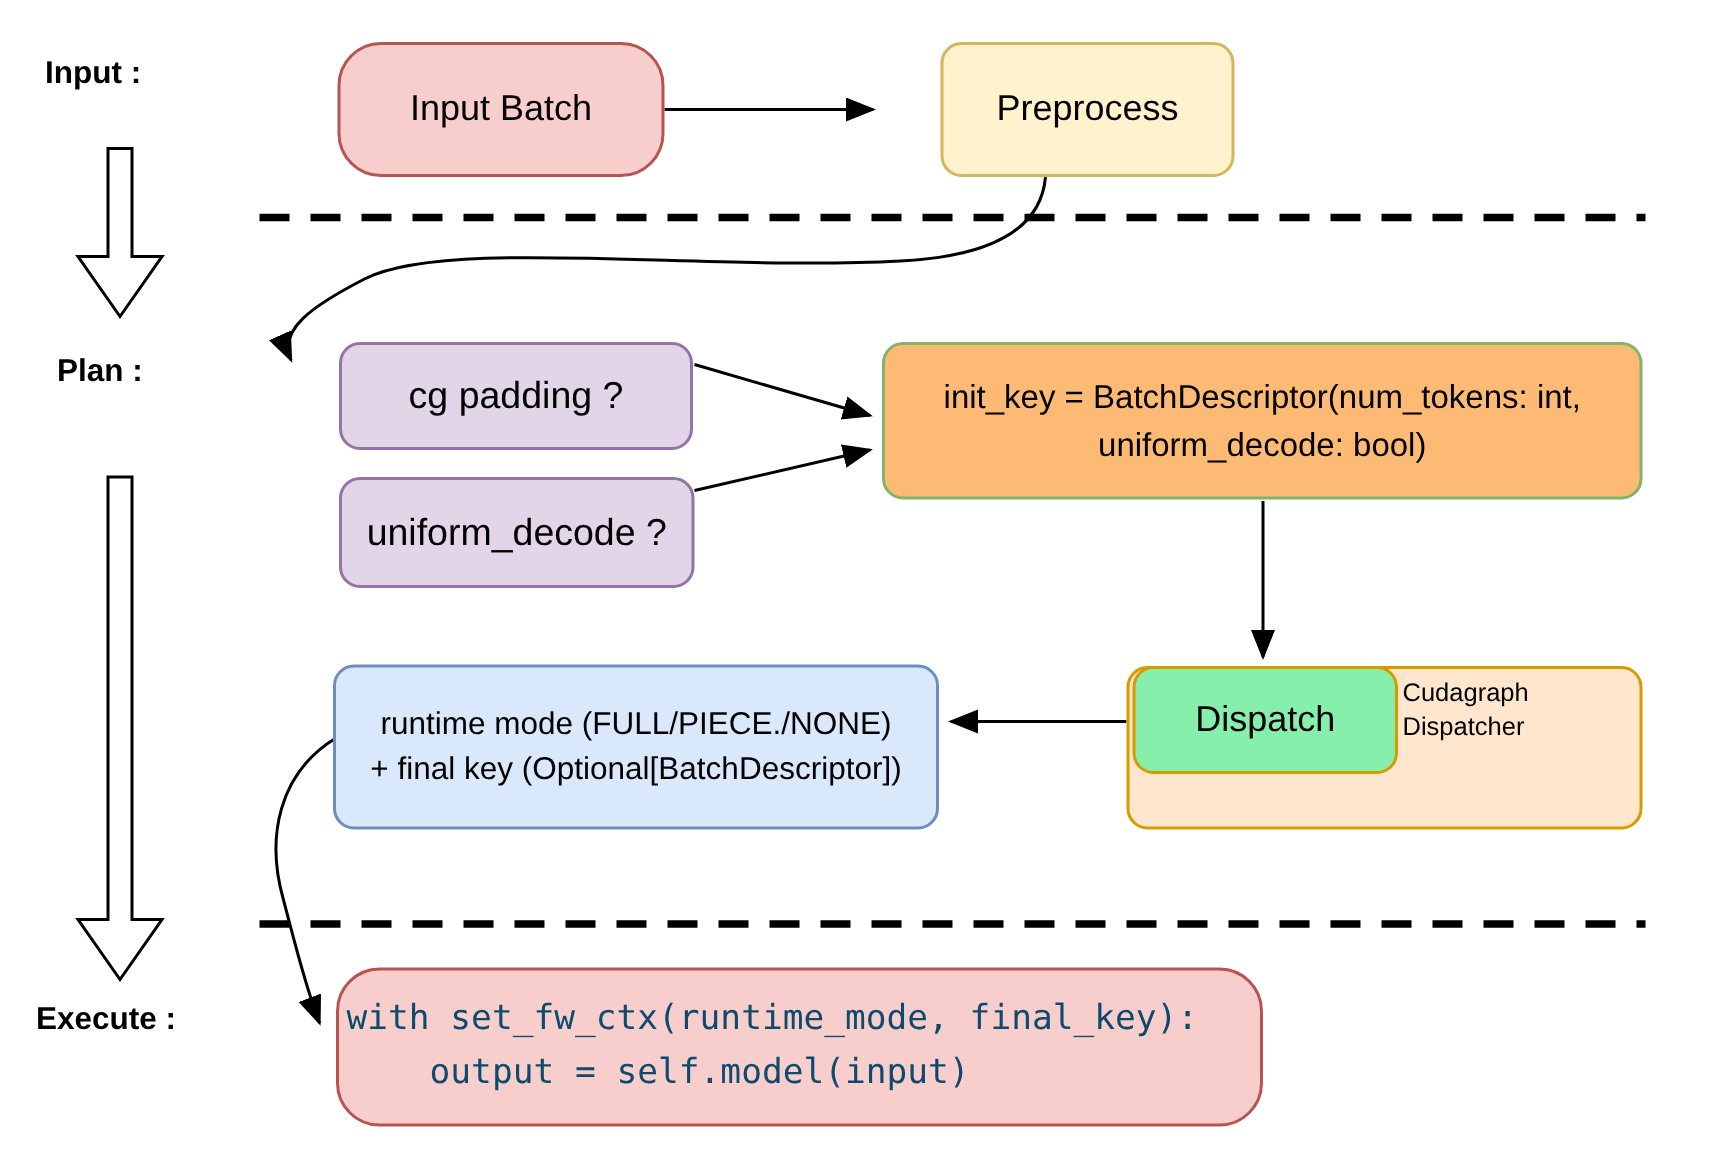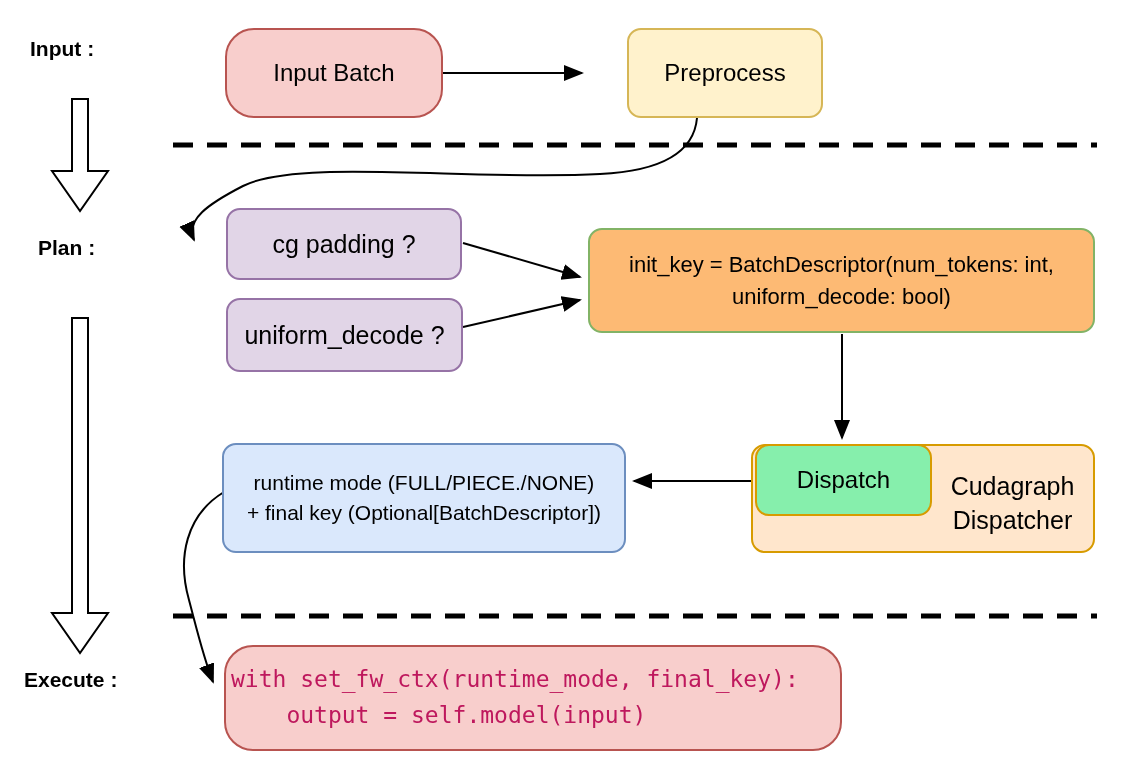--- a/index.html
+++ b/index.html
@@ -17,30 +17,30 @@
   .node-red{background:#f8cecc;border-color:#b85450;border-radius:29px;}
   .node-yellow{background:#fff2cc;border-color:#d6b656;}
   .node-purple{background:#e1d5e7;border-color:#9673a6;}
   .node-green{background:#fdba74;border-color:#82b366;}
   .node-blue{background:#dae8fc;border-color:#6c8ebf;}
   .node-orange-outer{background:#ffe6cc;border-color:#d79b00;}
   .node-orange-inner{background:#86efac;border-color:#d79b00;}
   .fs24{font-size:24px;}
   .fs22{font-size:22px;}
   .fs21{font-size:21px;}
-  .fs25{font-size:25px;}
+  .fs25{font-size:25px;margin-top:20px;}
   .code-box{
     align-items:flex-start;justify-content:center;text-align:left;
     font-family:"DejaVu Sans Mono","Liberation Mono",monospace;
-    font-size:23px;line-height:1.55;color:#be185d;padding-left:5px;
+    font-size:23px;line-height:1.55;color:#0c4a6e;padding-left:5px;
   }
   .code-line{white-space:pre;}
   .dispatcher-label{
-    position:absolute;left:182px;top:24px;width:155px;text-align:center;
-    font-size:25px;line-height:1.35;
+    position:absolute;left:182px;top:5px;width:155px;text-align:left;
+    font-size:17px;line-height:1.35;
   }
 </style>
 </head>
 <body>
 
 <div class="canvas">
 
   <svg class="overlay" width="1142" height="770" viewBox="0 0 1142 770" xmlns="http://www.w3.org/2000/svg">
     <defs>
       <marker id="arrow" markerWidth="12" markerHeight="10" refX="9" refY="4" orient="auto">

